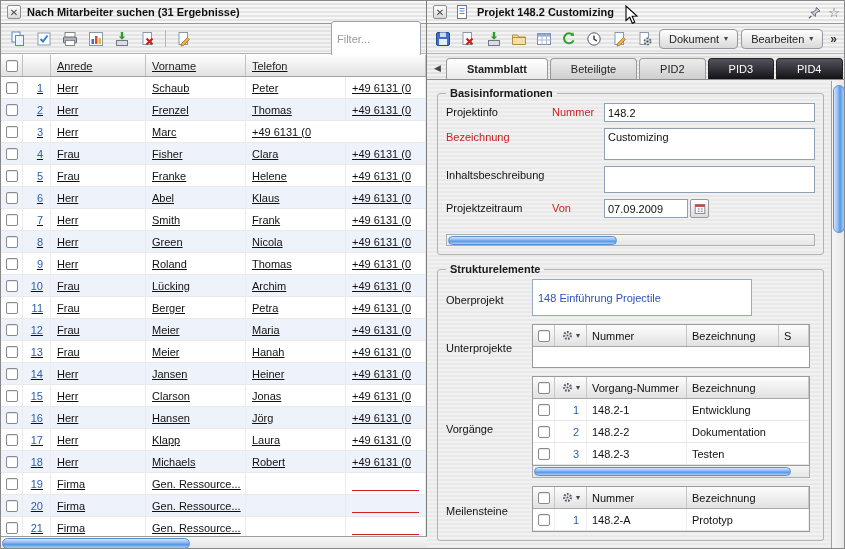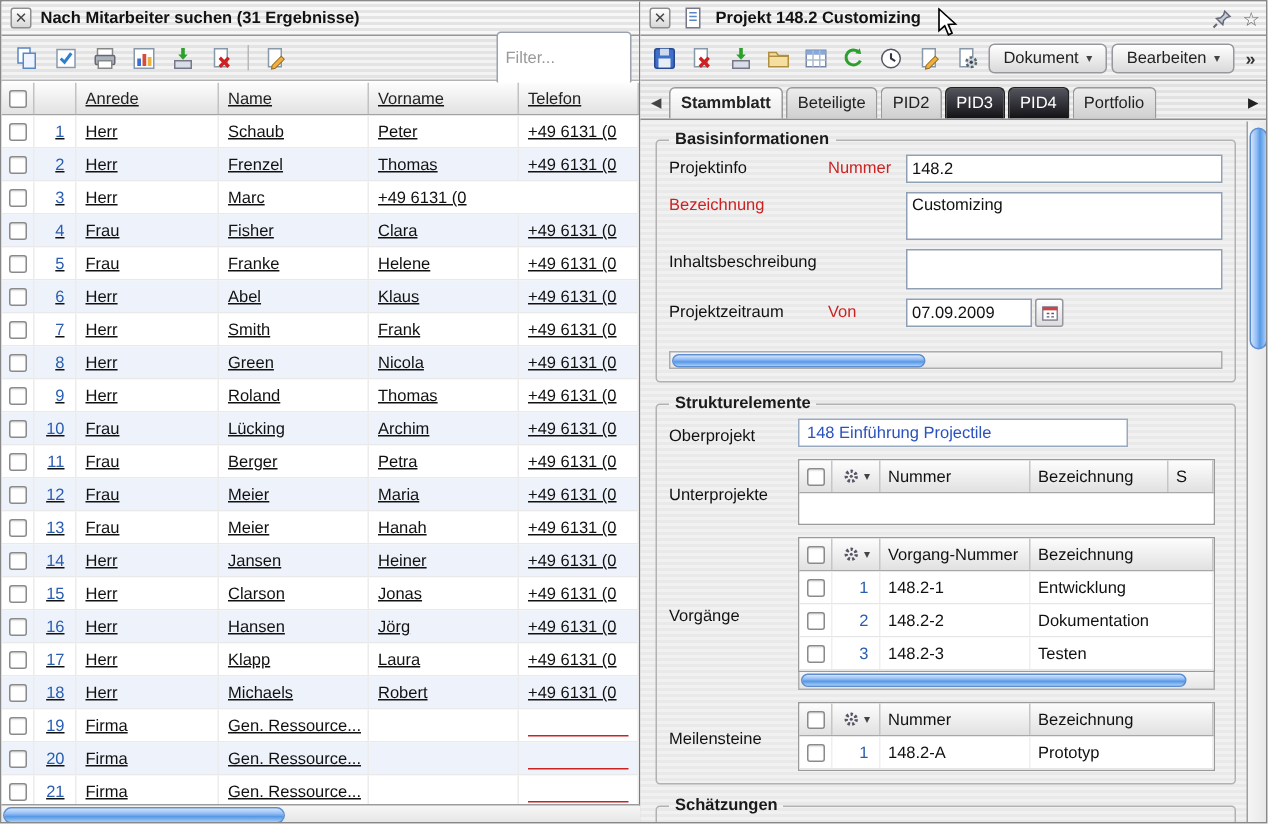--- a/index.html
+++ b/index.html
@@ -59,21 +59,21 @@
   .aqua-h { position:absolute; top:1px; height:11px; border-radius:6px; border:1px solid #5d8fd0;
             background:linear-gradient(180deg,#d3e4fb,#8fb9f5 40%,#5499e6 60%,#a9ccf7); }
   .aqua-v { position:absolute; left:1px; width:12px; border-radius:7px; border:1px solid #5d8fd0;
             background:linear-gradient(90deg,#d3e4fb,#8fb9f5 40%,#5499e6 60%,#a9ccf7); }
 
   
   #tabbar { height:26px; display:flex; align-items:flex-end; gap:2px; padding:3px 4px 0 4px;
             background:repeating-linear-gradient(180deg,#f1f1f1 0 2px,#e2e2e2 2px 4px);
             border-bottom:1px solid #8d8d8d; }
   .tab-arrow { align-self:center; font-size:9px; color:#444; padding:0 3px; }
-  .tab { height:21px; display:flex; align-items:center; padding:0 7px; border:1px solid #9a9a9a; border-bottom:none;
+  .tab { height:21px; display:flex; align-items:center; padding:0 20px; border:1px solid #9a9a9a; border-bottom:none;
          border-radius:4px 4px 0 0; background:linear-gradient(#ededed,#cfcfcf); color:#222; white-space:nowrap;margin-top:41px; }
   .tab.active { background:linear-gradient(#ffffff,#e9e9e9); font-weight:bold; }
   .tab.dark { background:linear-gradient(#54545e,#121216); color:#fff; border-color:#222; }
   .tab-arrow.right { margin-left:auto; color:#222; }
 
   
   #content { position:absolute; top:80px; left:0; right:15px; bottom:0; overflow:hidden; padding:6px 7px 0 10px;
              background:repeating-linear-gradient(180deg,#f1f1f1 0 2px,#e9e9e9 2px 4px); }
   fieldset { border:1px solid #b2b2b2; border-radius:3px; padding:4px 8px 8px 8px; margin-bottom:8px; }
   legend { font-weight:bold; padding:0 4px; color:#1a1a1a; }
@@ -90,21 +90,21 @@
   #inhalt-field { height:27px; }
   #date-field { width:84px; flex:0 0 84px; }
   .cal-btn { width:19px; height:19px; border:1px solid #97979f; border-radius:2px;
              background:linear-gradient(#fff,#dcdcdc); display:flex; align-items:center; justify-content:center; }
 
   .hscroll-sm { position:relative; height:12px; border:1px solid #adadad; background:linear-gradient(#f5f5f5,#e6e6e6); }
   .hscroll-sm .aqua-h { height:9px; }
 
   .srow { display:flex; align-items:center; margin-bottom:8px; }
   .slabel { width:86px; flex:0 0 86px; padding-top:4px; }
-  .op-box { width:220px; height:19px; border:1px solid #98aac0; background:#fff; display:flex; align-items:center;
+  .op-box { width:220px; height:37px; border:1px solid #98aac0; background:#fff; display:flex; align-items:center;
             padding:0 5px; color:#2a52be; overflow:hidden; white-space:nowrap; }
 
   .subtable { width:278px; border:1px solid #9a9a9a; background:#fff; }
   .sth { display:flex; height:22px; background:linear-gradient(#fdfdfd,#e1e1e1); border-bottom:1px solid #a8a8a8; }
   .sth > div { display:flex; align-items:center; padding:0 5px; border-right:1px solid #c6c6c6; overflow:hidden; white-space:nowrap; }
   .w-cb   { width:22px; flex:0 0 22px; justify-content:center; padding:0 !important; }
   .w-gear { width:32px; flex:0 0 32px; justify-content:center; gap:2px; padding:0 !important; }
   .w-num  { width:100px; flex:0 0 100px; }
   .w-bez  { flex:1; }
   .w-bez2 { width:92px; flex:0 0 92px; }
@@ -187,21 +187,20 @@
       <input id="filter-input" placeholder="Filter..." style="">
     </div>
 
     <div id="lt-wrap">
       <div class="lt-header">
         <div class="hcell c-cb">
             <span class="cb"></span>
           </div>
         <div class="hcell c-num"></div>
         <div class="hcell c-anrede">Anrede</div>
-        <div class="hcell c-name">Name</div>
         <div class="hcell c-vorname">Vorname</div>
         <div class="hcell c-tel">Telefon</div>
       </div>
       <div>
           <div class="lt-row">
             <div class="cell c-cb">
               <span class="cb"></span>
             </div>
             <div class="cell c-num">1</div>
             <div class="cell c-anrede">Herr</div>

